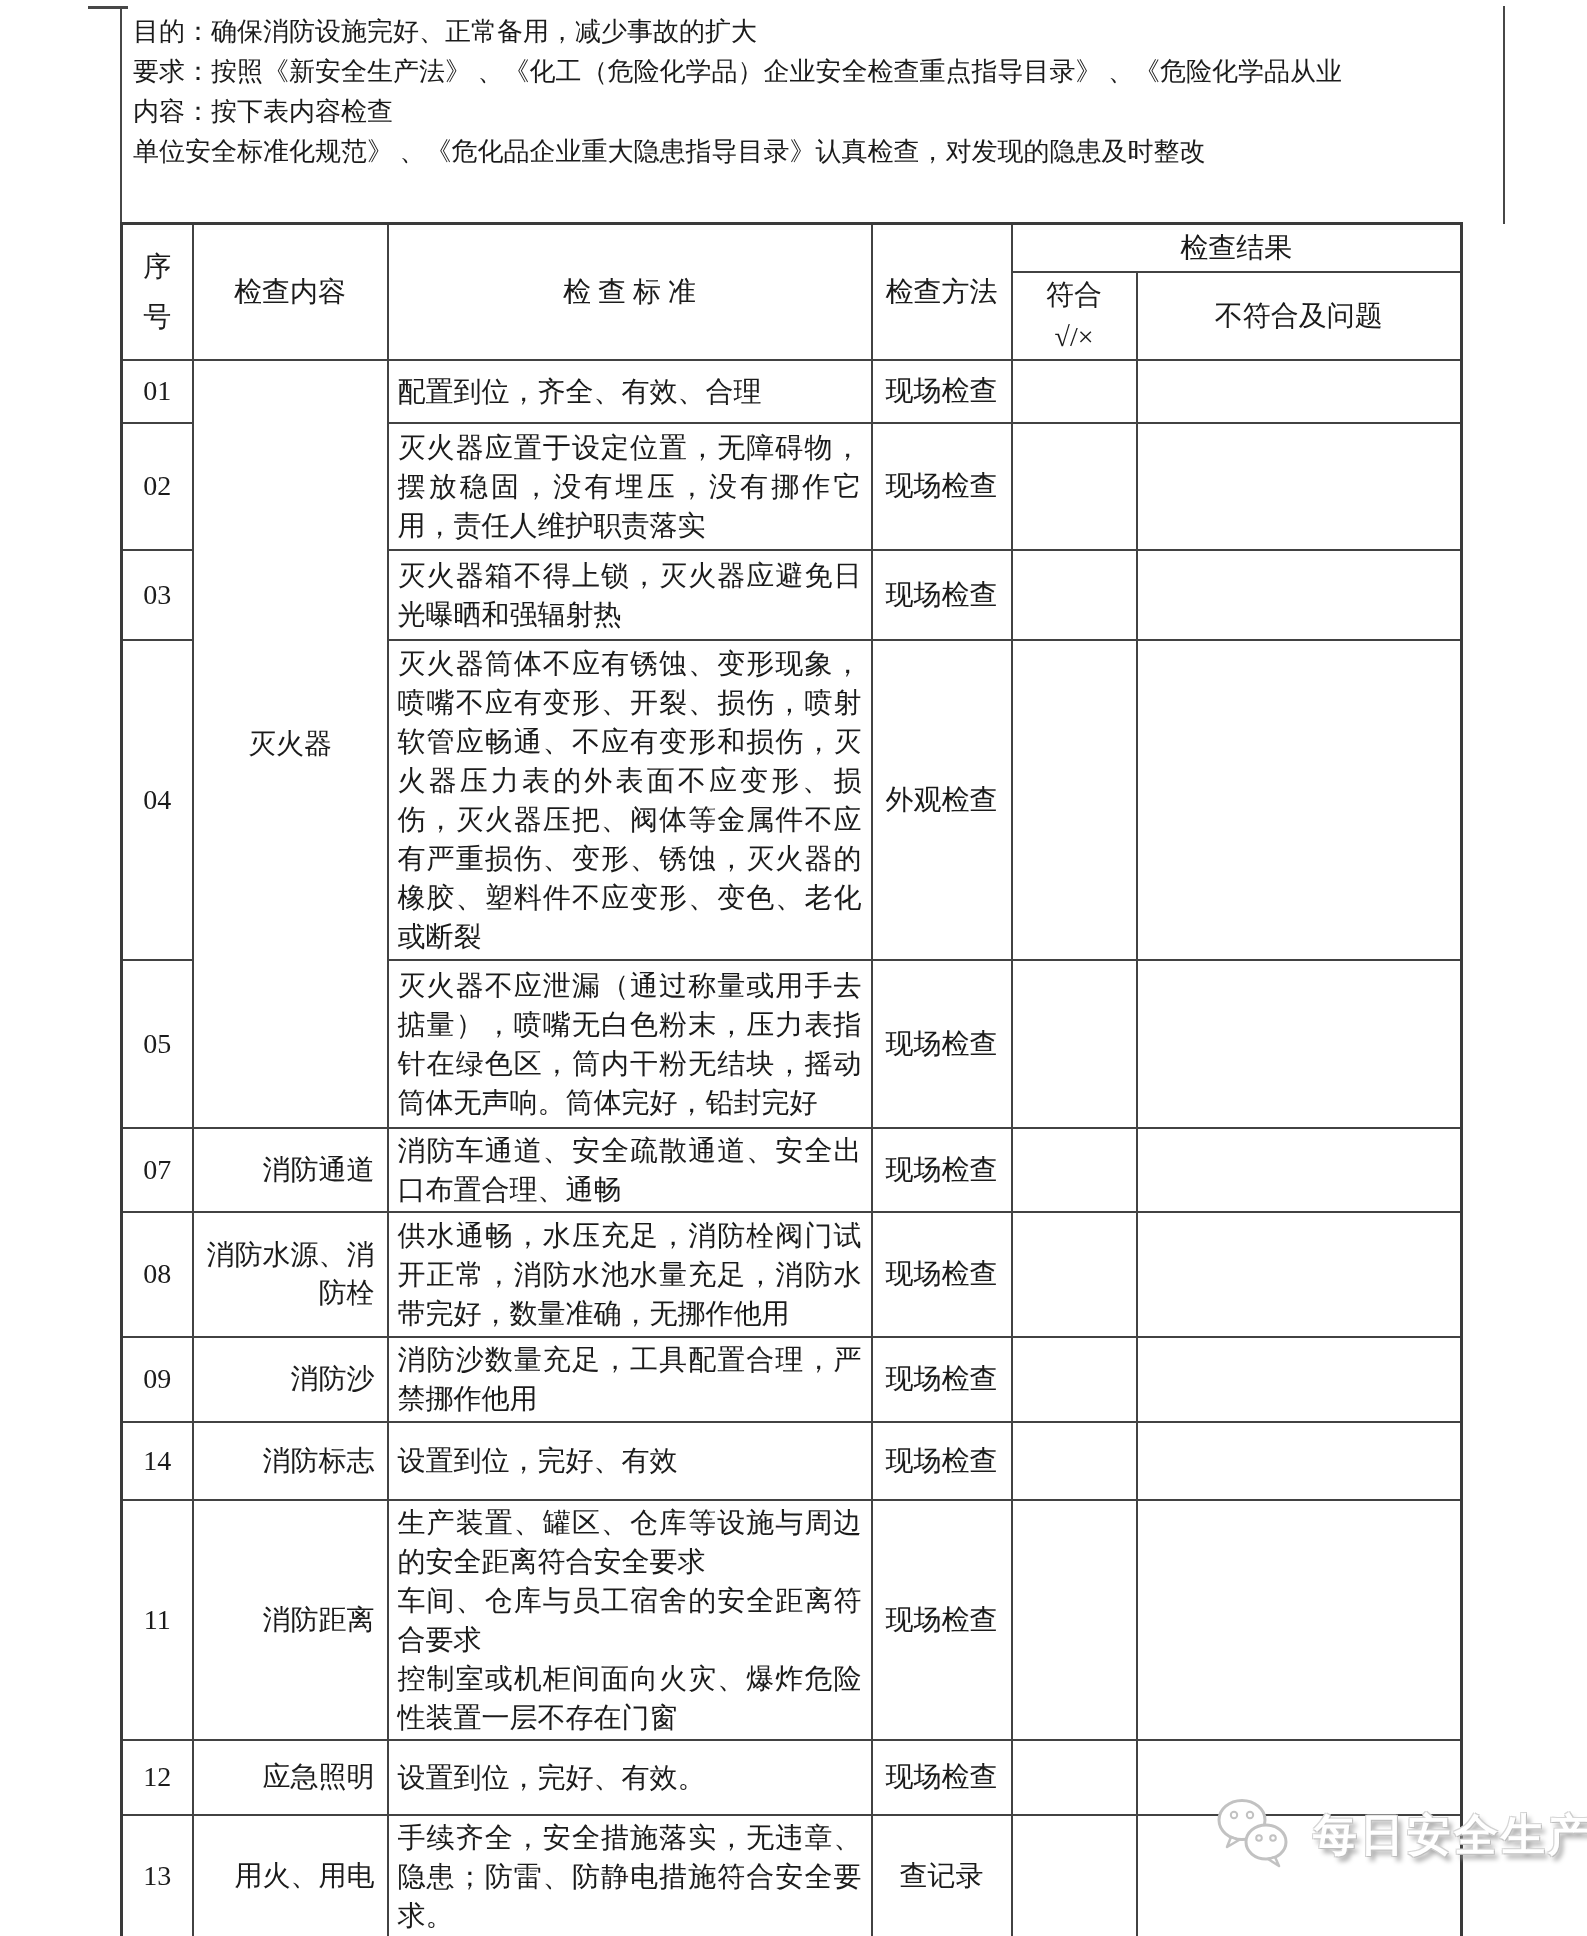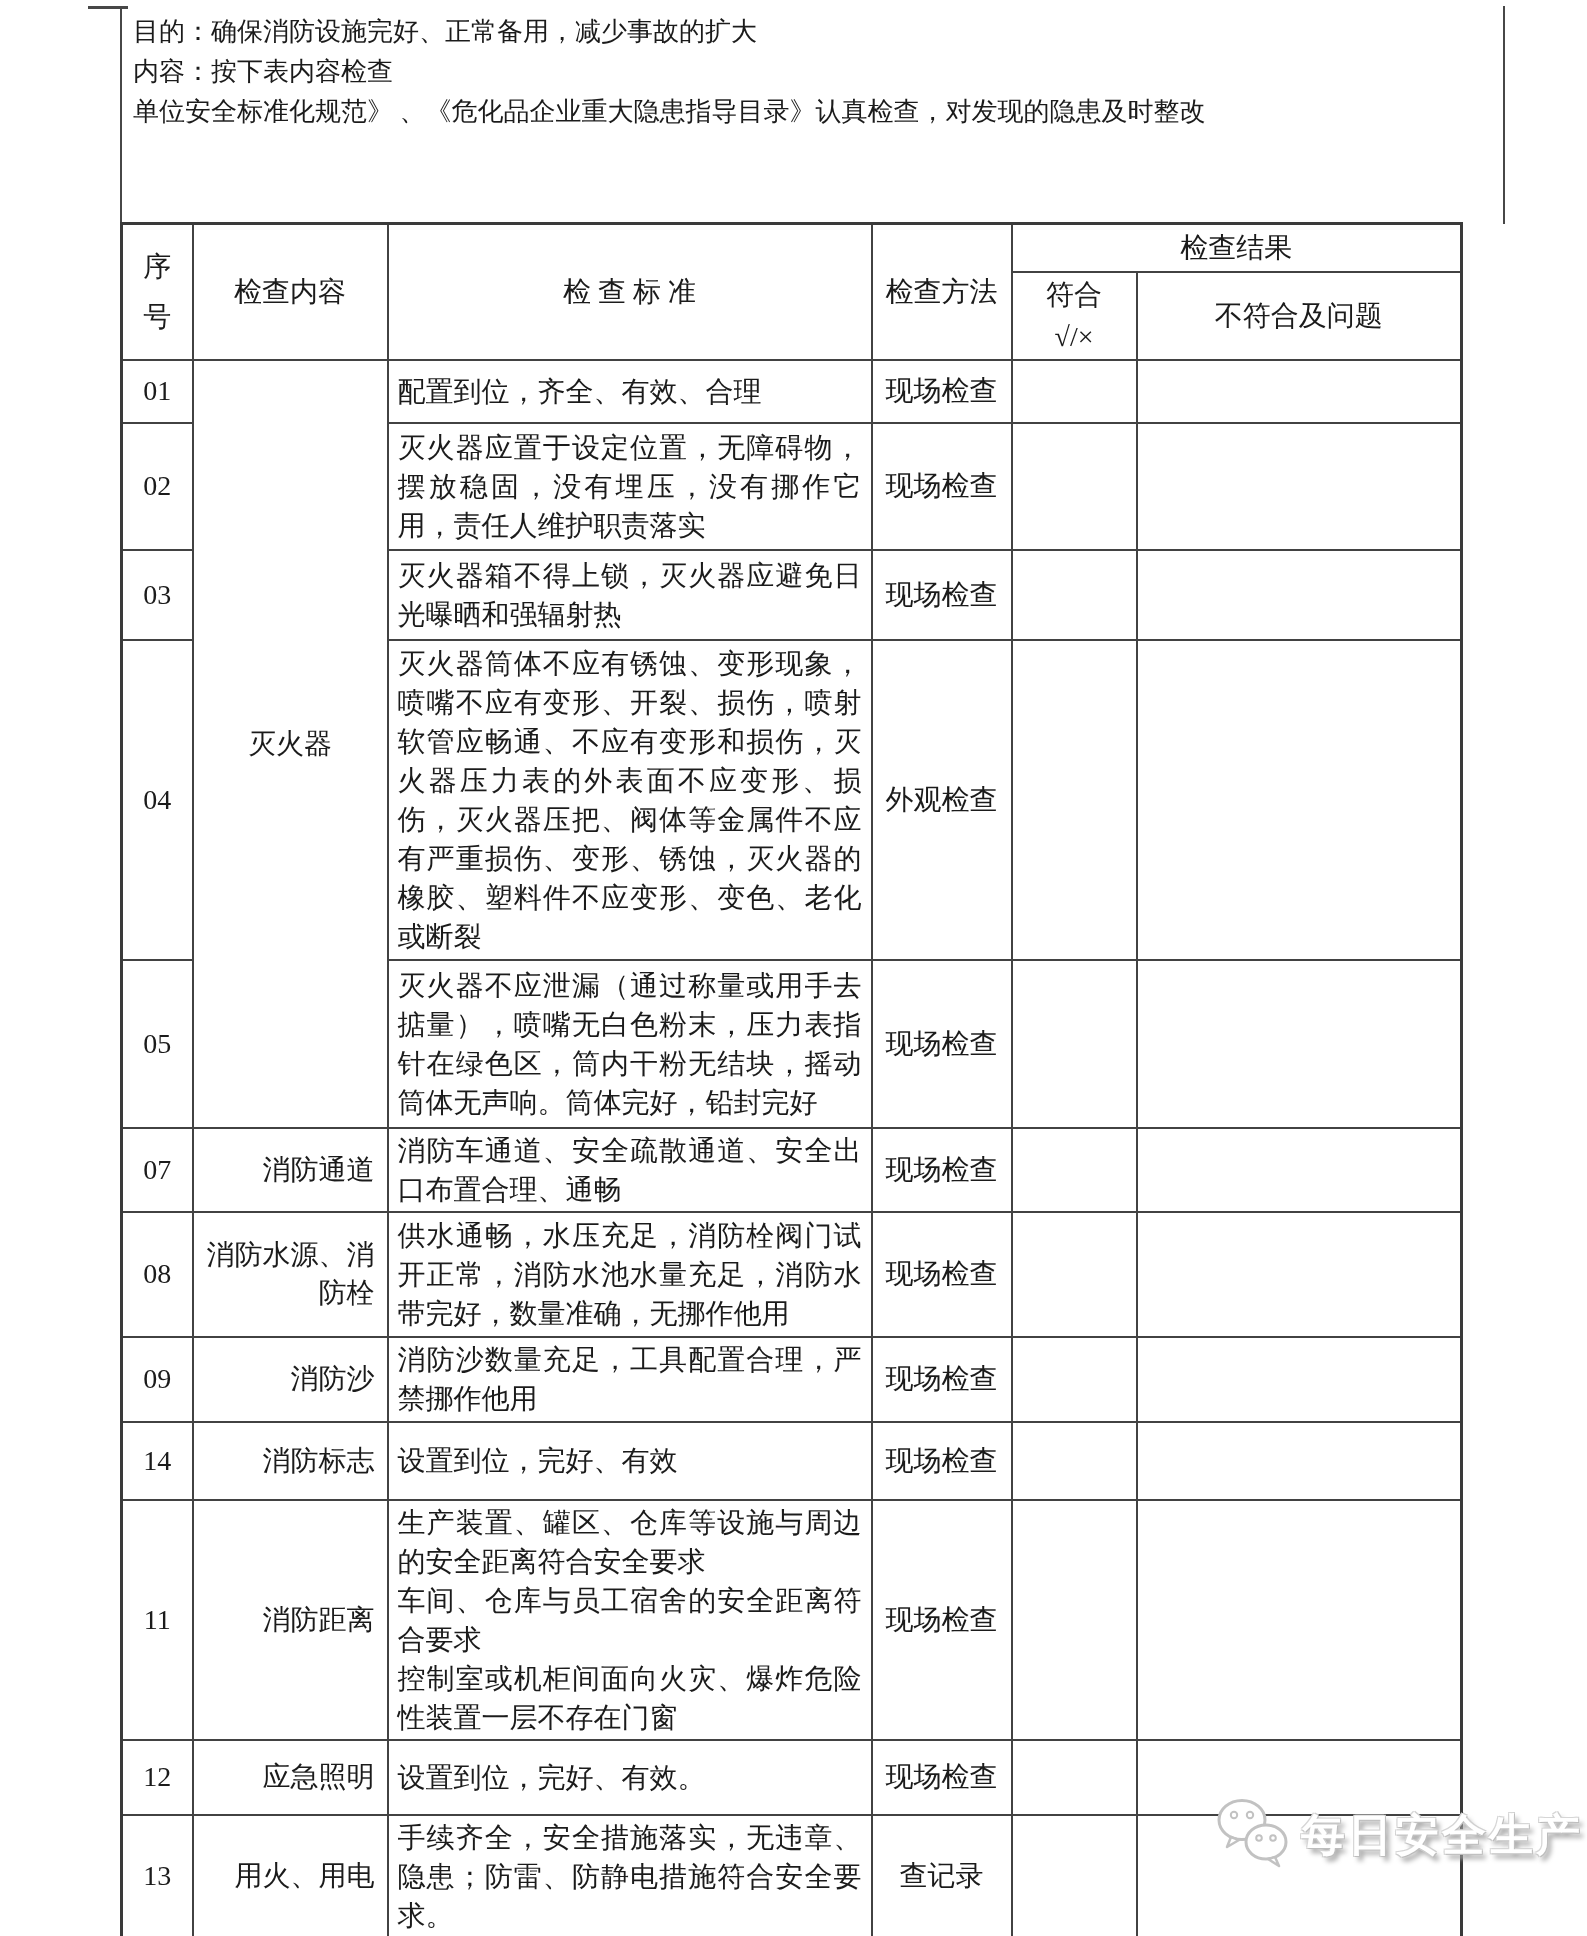--- a/index.html
+++ b/index.html
@@ -43,36 +43,37 @@
   .r1{height:63px;}  .r2{height:127px;} .r3{height:90px;}
   .r4{height:320px;} .r5{height:168px;} .r6{height:84px;}
   .r7{height:125px;} .r8{height:85px;}  .r9{height:78px;}
   .r10{height:235px;}.r11{height:75px;} .r12{height:122px;}
   th.no-hdr{line-height:50px;}
   th.pass-hdr{line-height:42px;}
 
   
   .watermark{
     position:absolute;left:1213px;top:1793px;width:360px;height:84px;
-    display:flex;align-items:center;gap:8px;pointer-events:none;
+    display:flex;align-items:center;gap:20px;pointer-events:none;
   }
   .watermark .wm-text{
     font-size:44px;font-weight:bold;letter-spacing:3px;color:#ffffff;white-space:nowrap;
     text-shadow:1px 1px 0 #bdbdbd,-1px -1px 0 #d6d6d6,1px -1px 0 #cfcfcf,-1px 1px 0 #cfcfcf,4px 5px 5px #a6a6a6;
   }
 </style>
 </head>
 <body>
 
 <div class="page-left-border"></div>
 <div class="page-right-border"></div>
 <div class="page-top-tick"></div>
 
 <div class="intro">
   <div class="line">目的：确保消防设施完好、正常备用，减少事故的扩大</div>
+  <div class="line">要求：按照《新安全生产法》 、《化工（危险化学品）企业安全检查重点指导目录》 、《危险化学品从业</div>
   <div class="line">内容：按下表内容检查</div>
   <div class="line">单位安全标准化规范》 、《危化品企业重大隐患指导目录》认真检查，对发现的隐患及时整改</div>
 </div>
 
 <table class="checklist">
   <colgroup>
     <col style="width:71px">
       <col style="width:195px">
       <col style="width:484px">
     <col style="width:140px">

